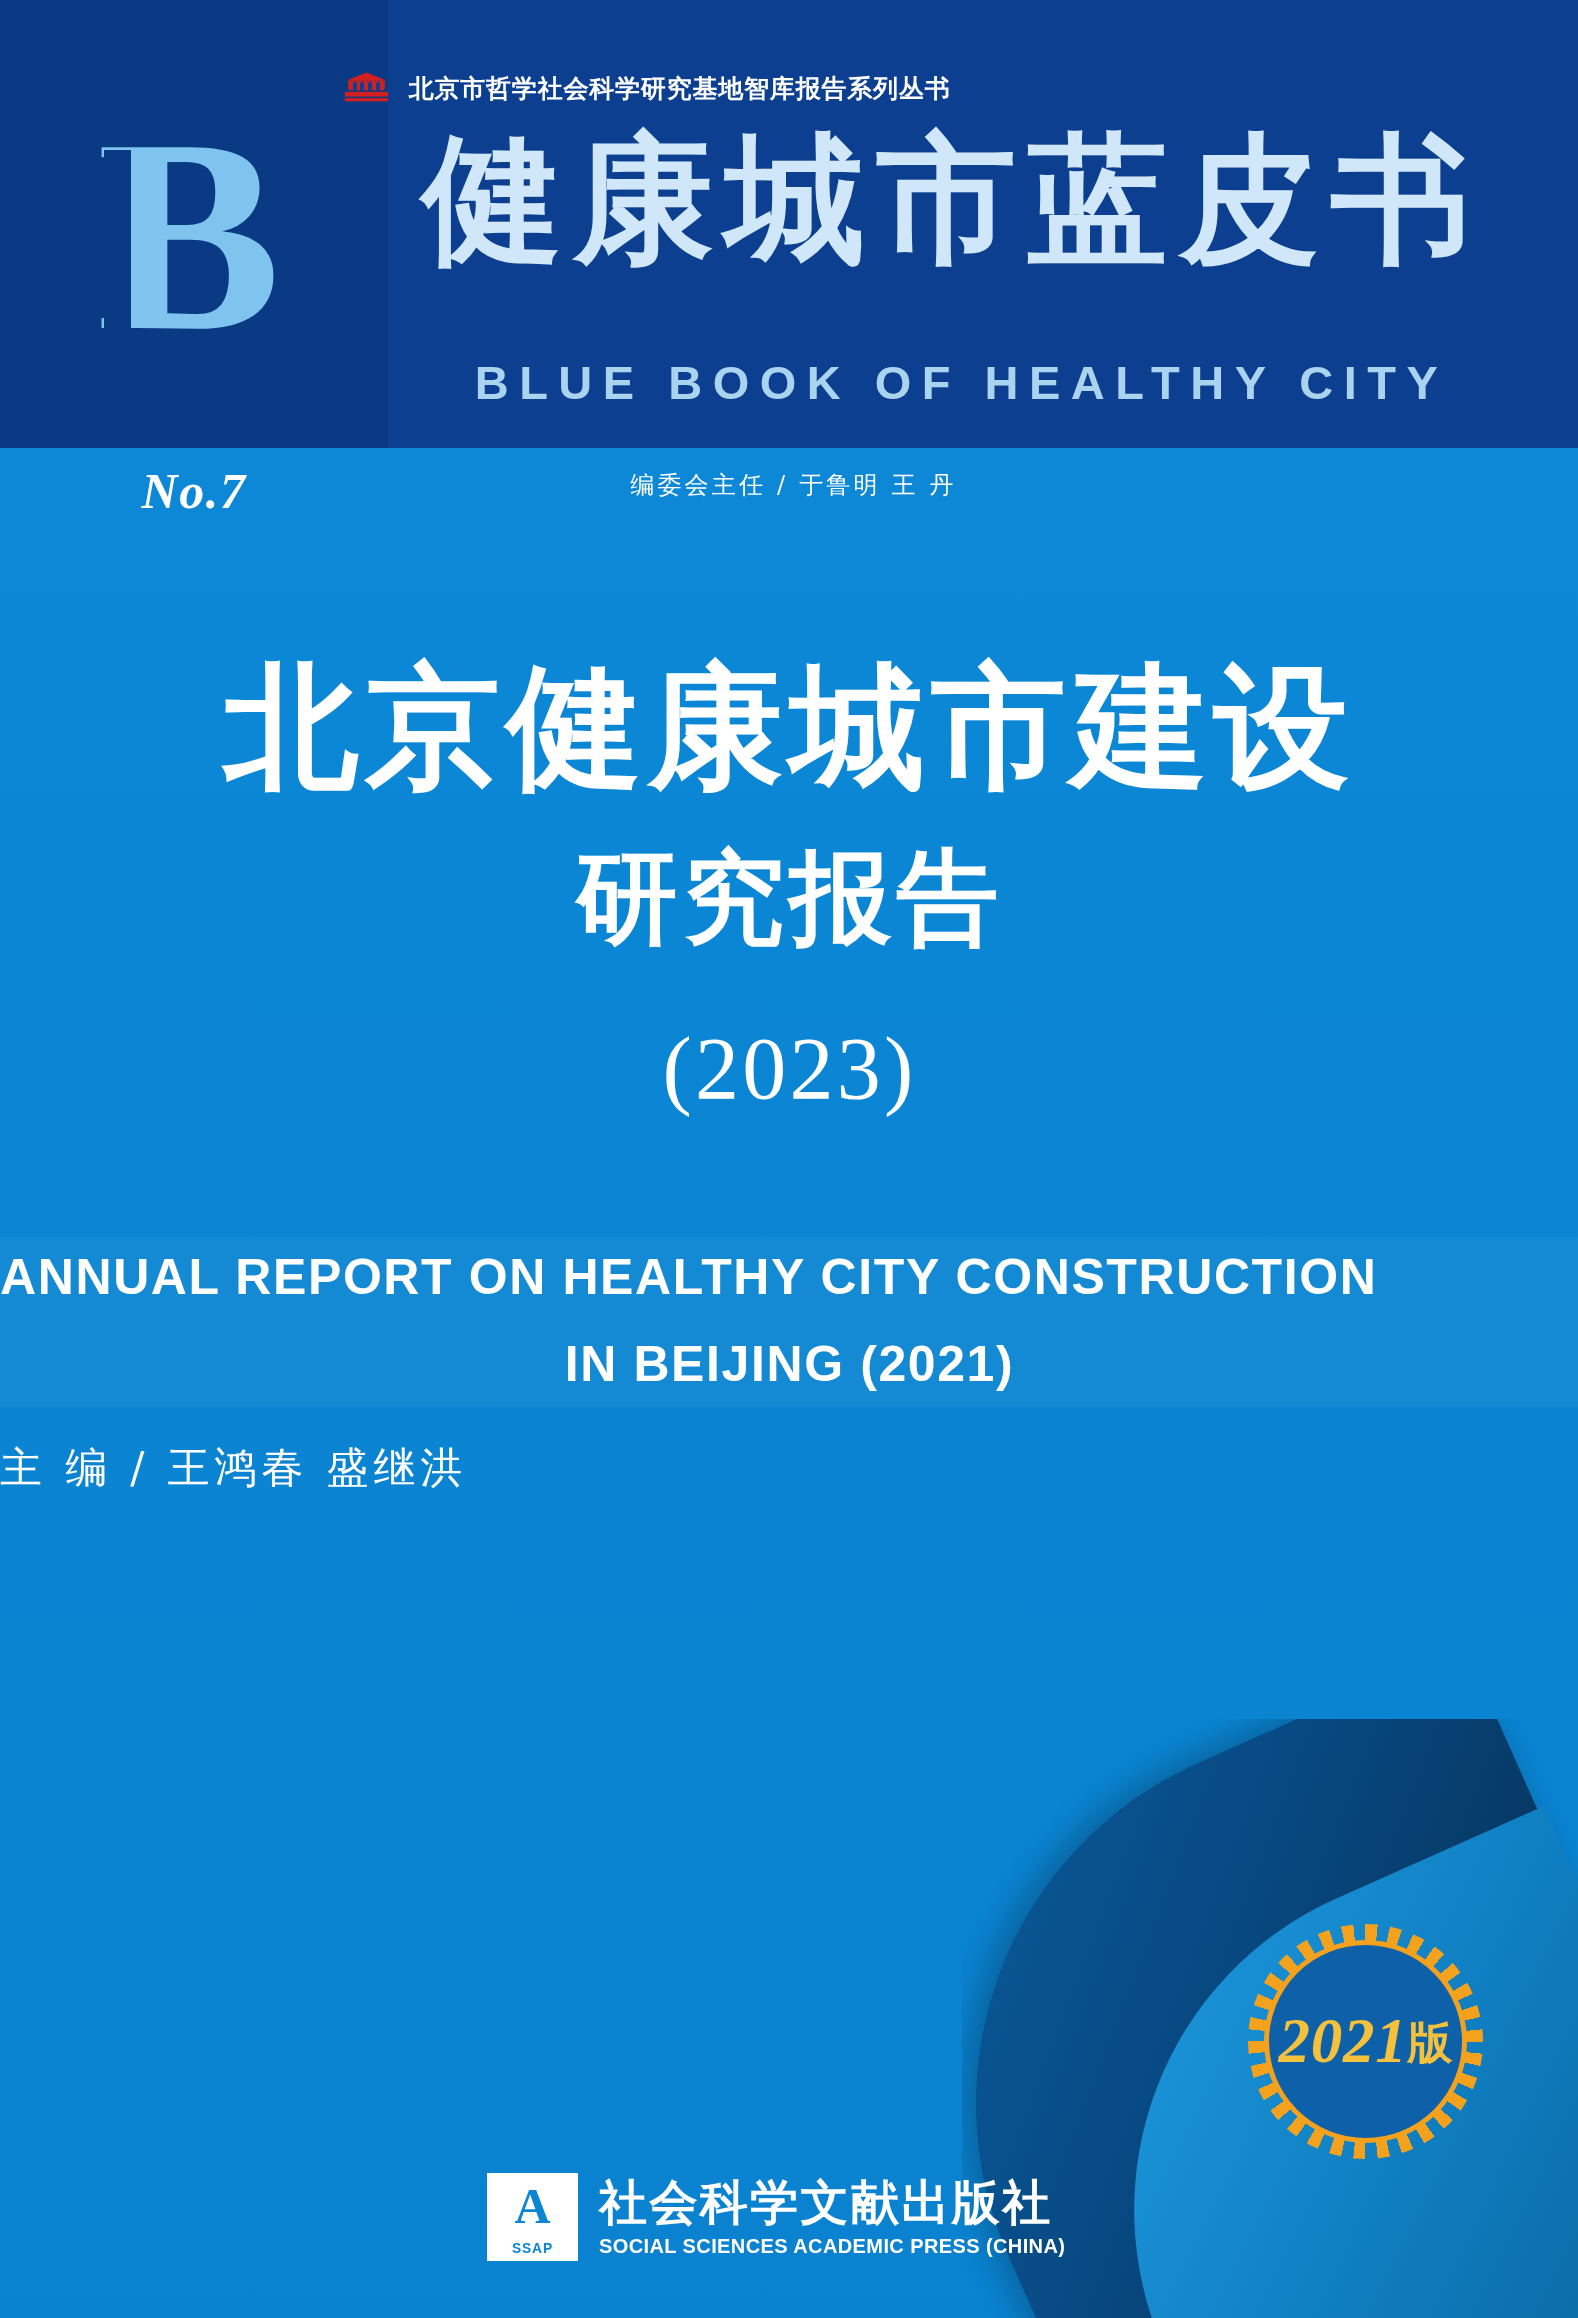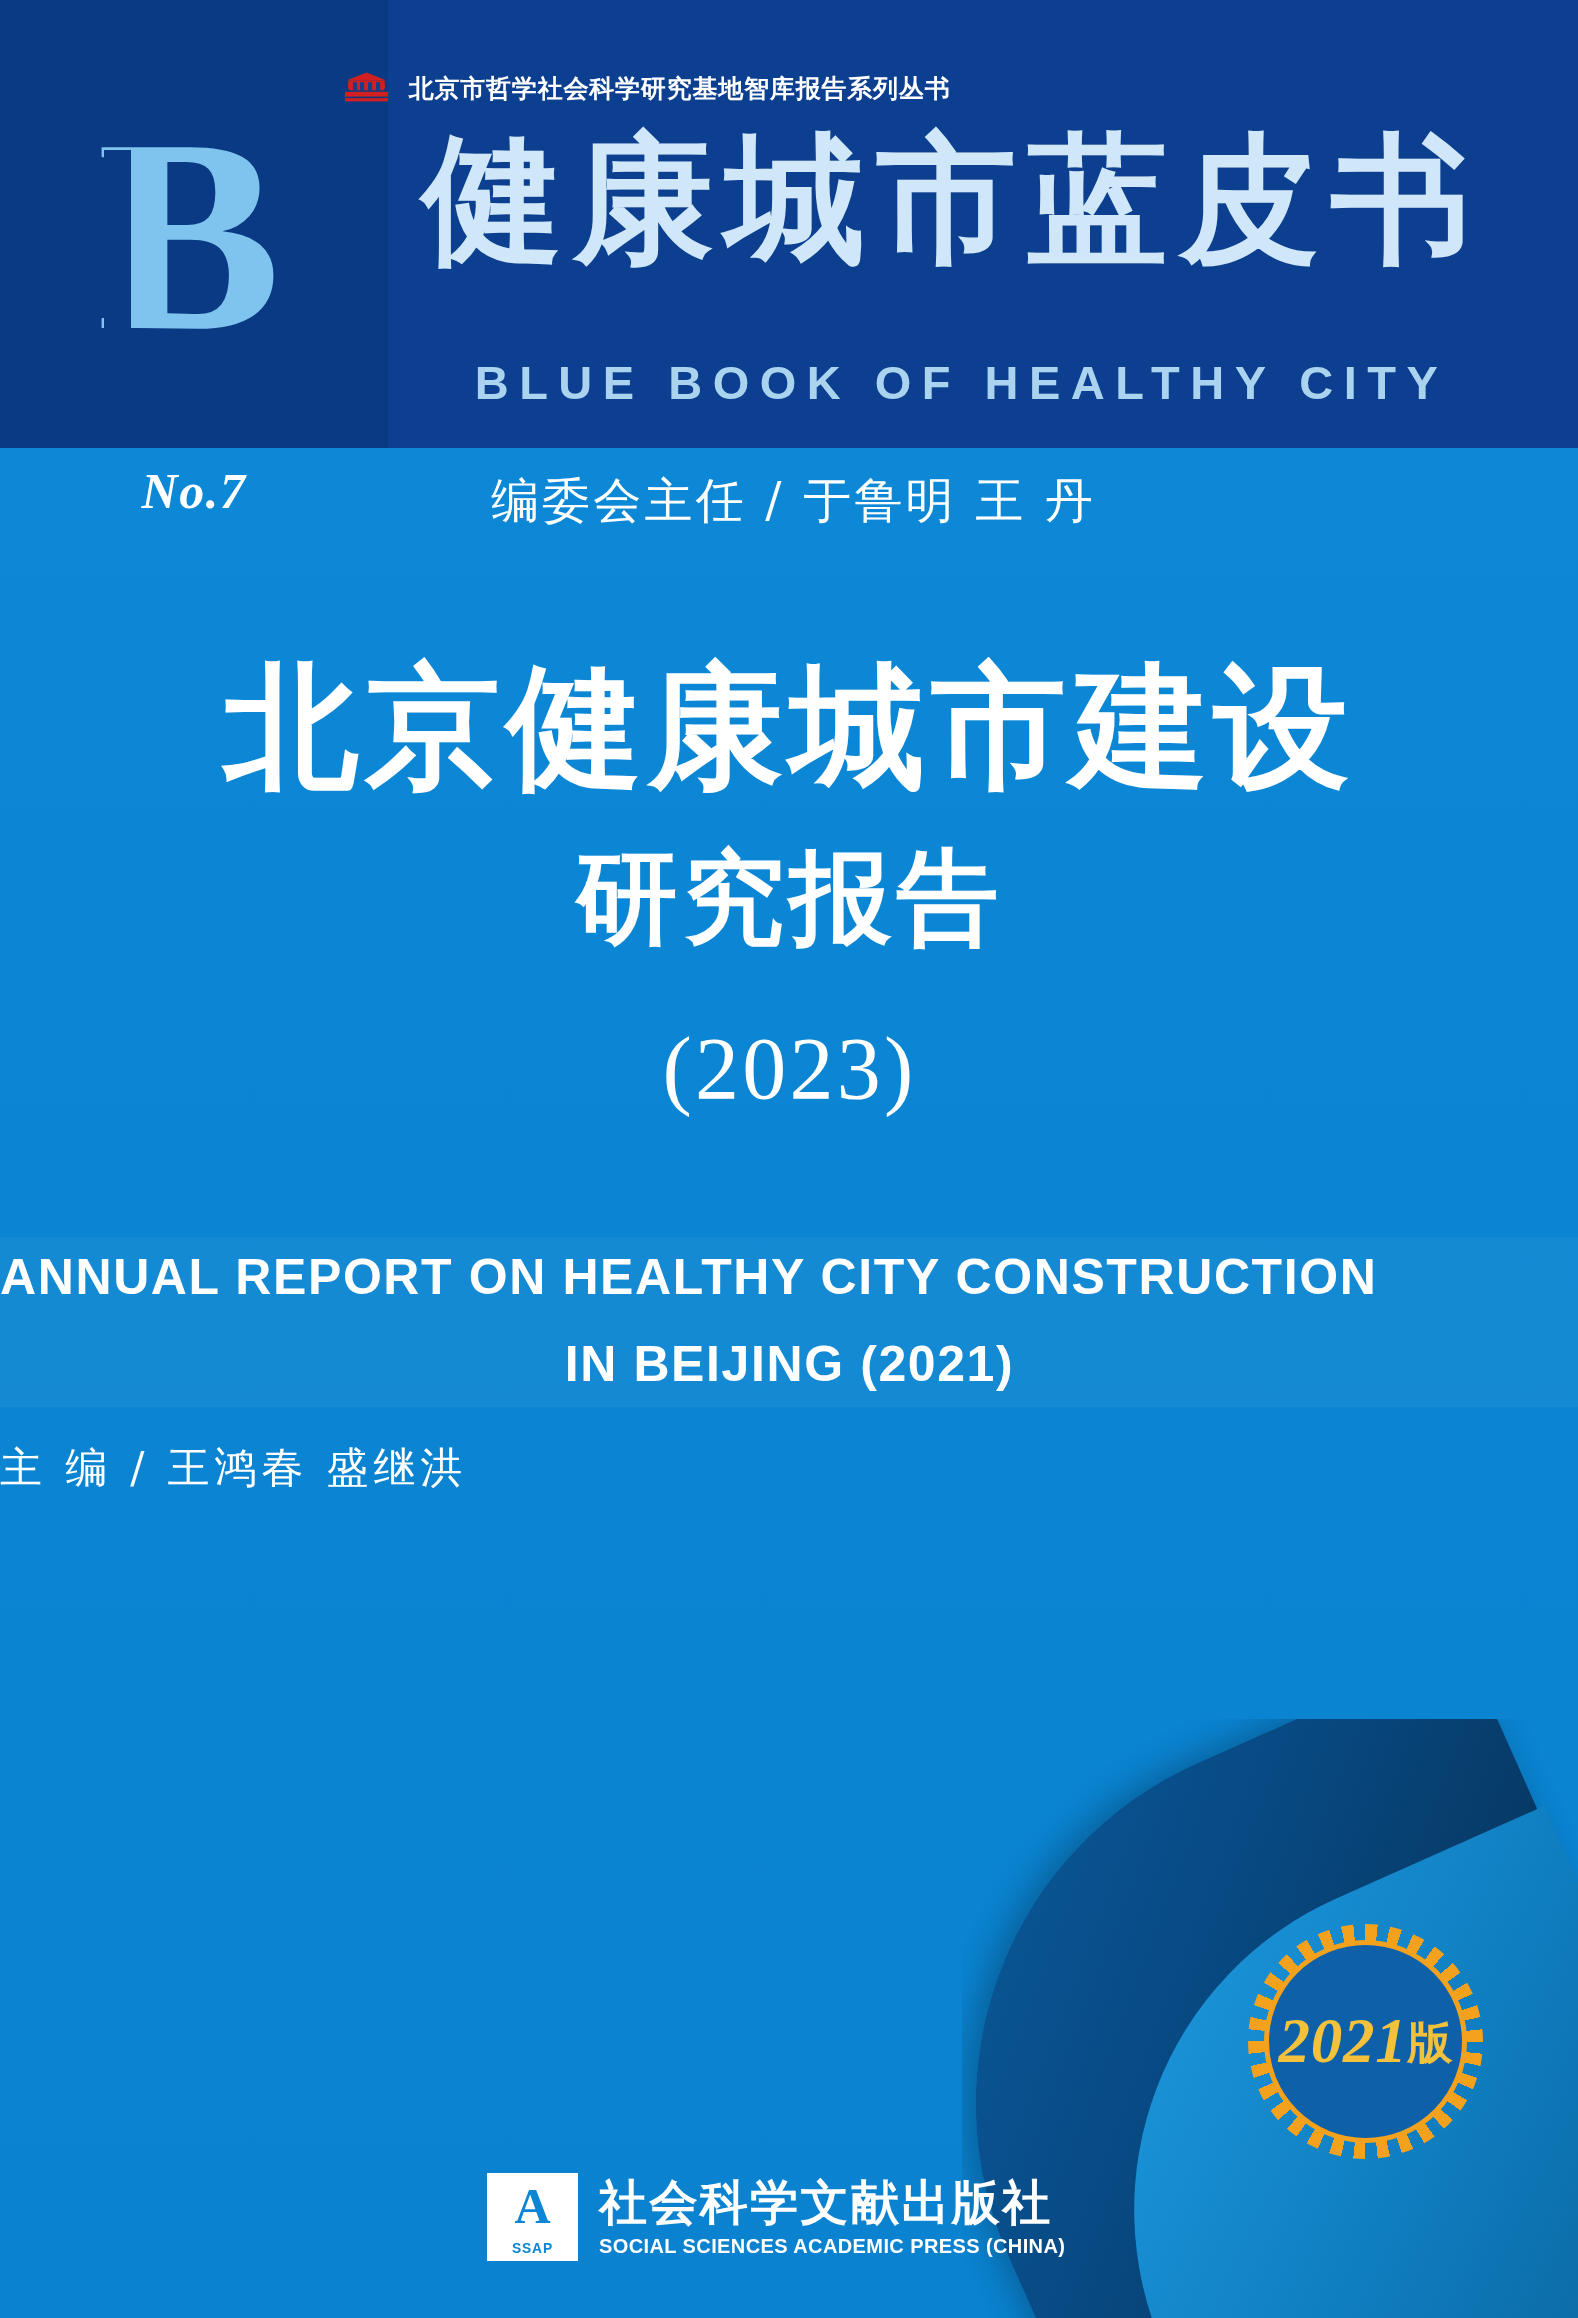--- a/index.html
+++ b/index.html
@@ -98,21 +98,21 @@
     color: #ffffff;
     letter-spacing: 1.6px;
   }
 
   
   .edit-board {
     position: absolute; left: 388px; top: 469px;
     width: 811px;
     text-align: center;
     font-family: "DejaVu Serif", serif;
-    font-size: 48px;
+    font-size: 24px;
     color: #ffffff;
     letter-spacing: 3.2px;
     white-space: nowrap;
   }
 
   
   .main-title {
     position: absolute; left: 0; top: 657px;
     width: 1579px;
     text-align: center;

